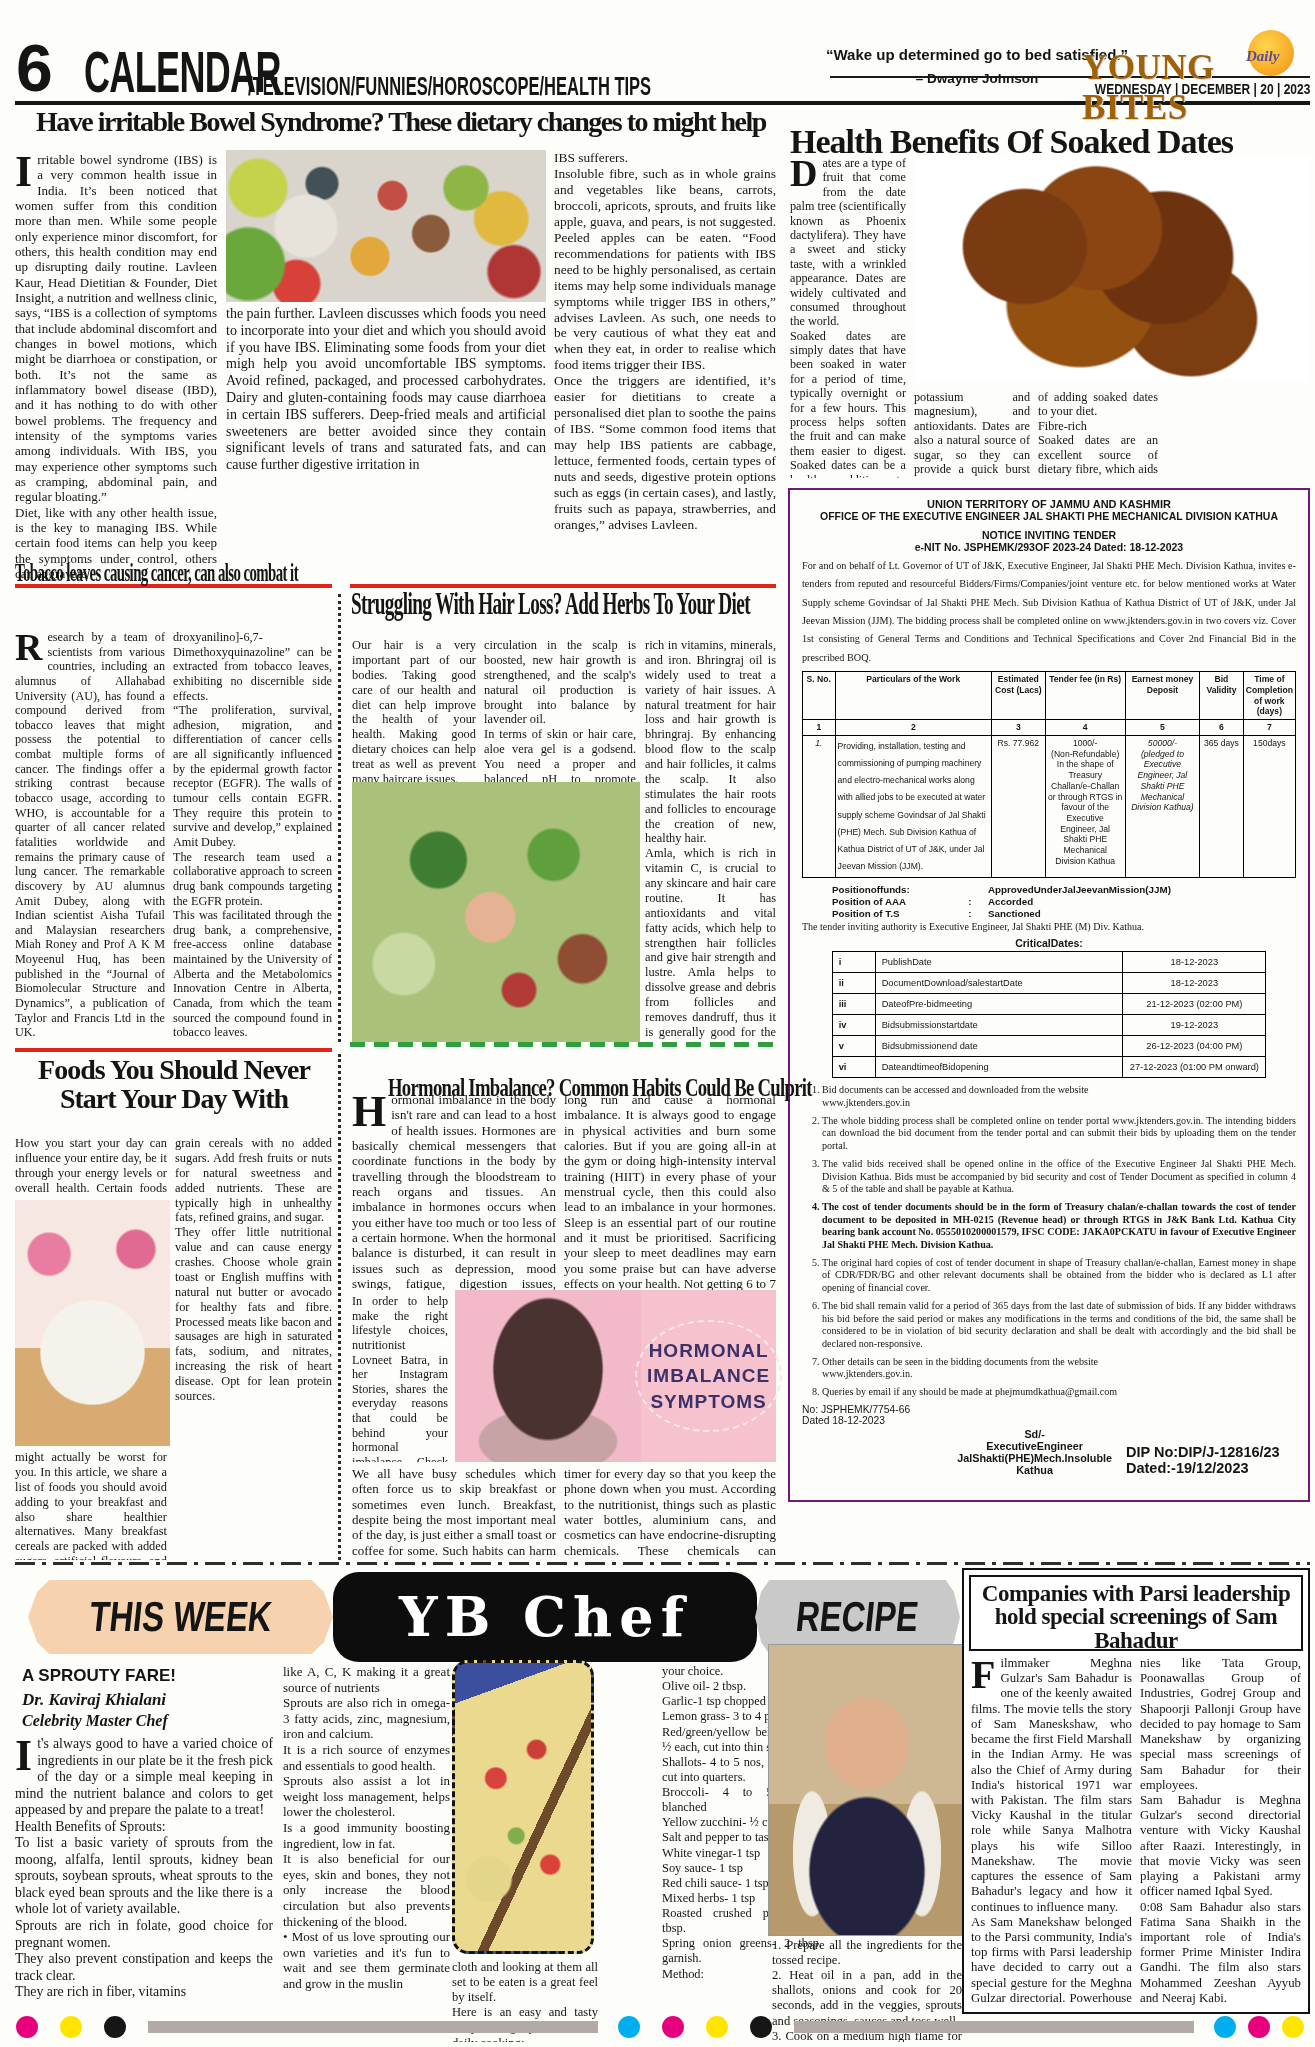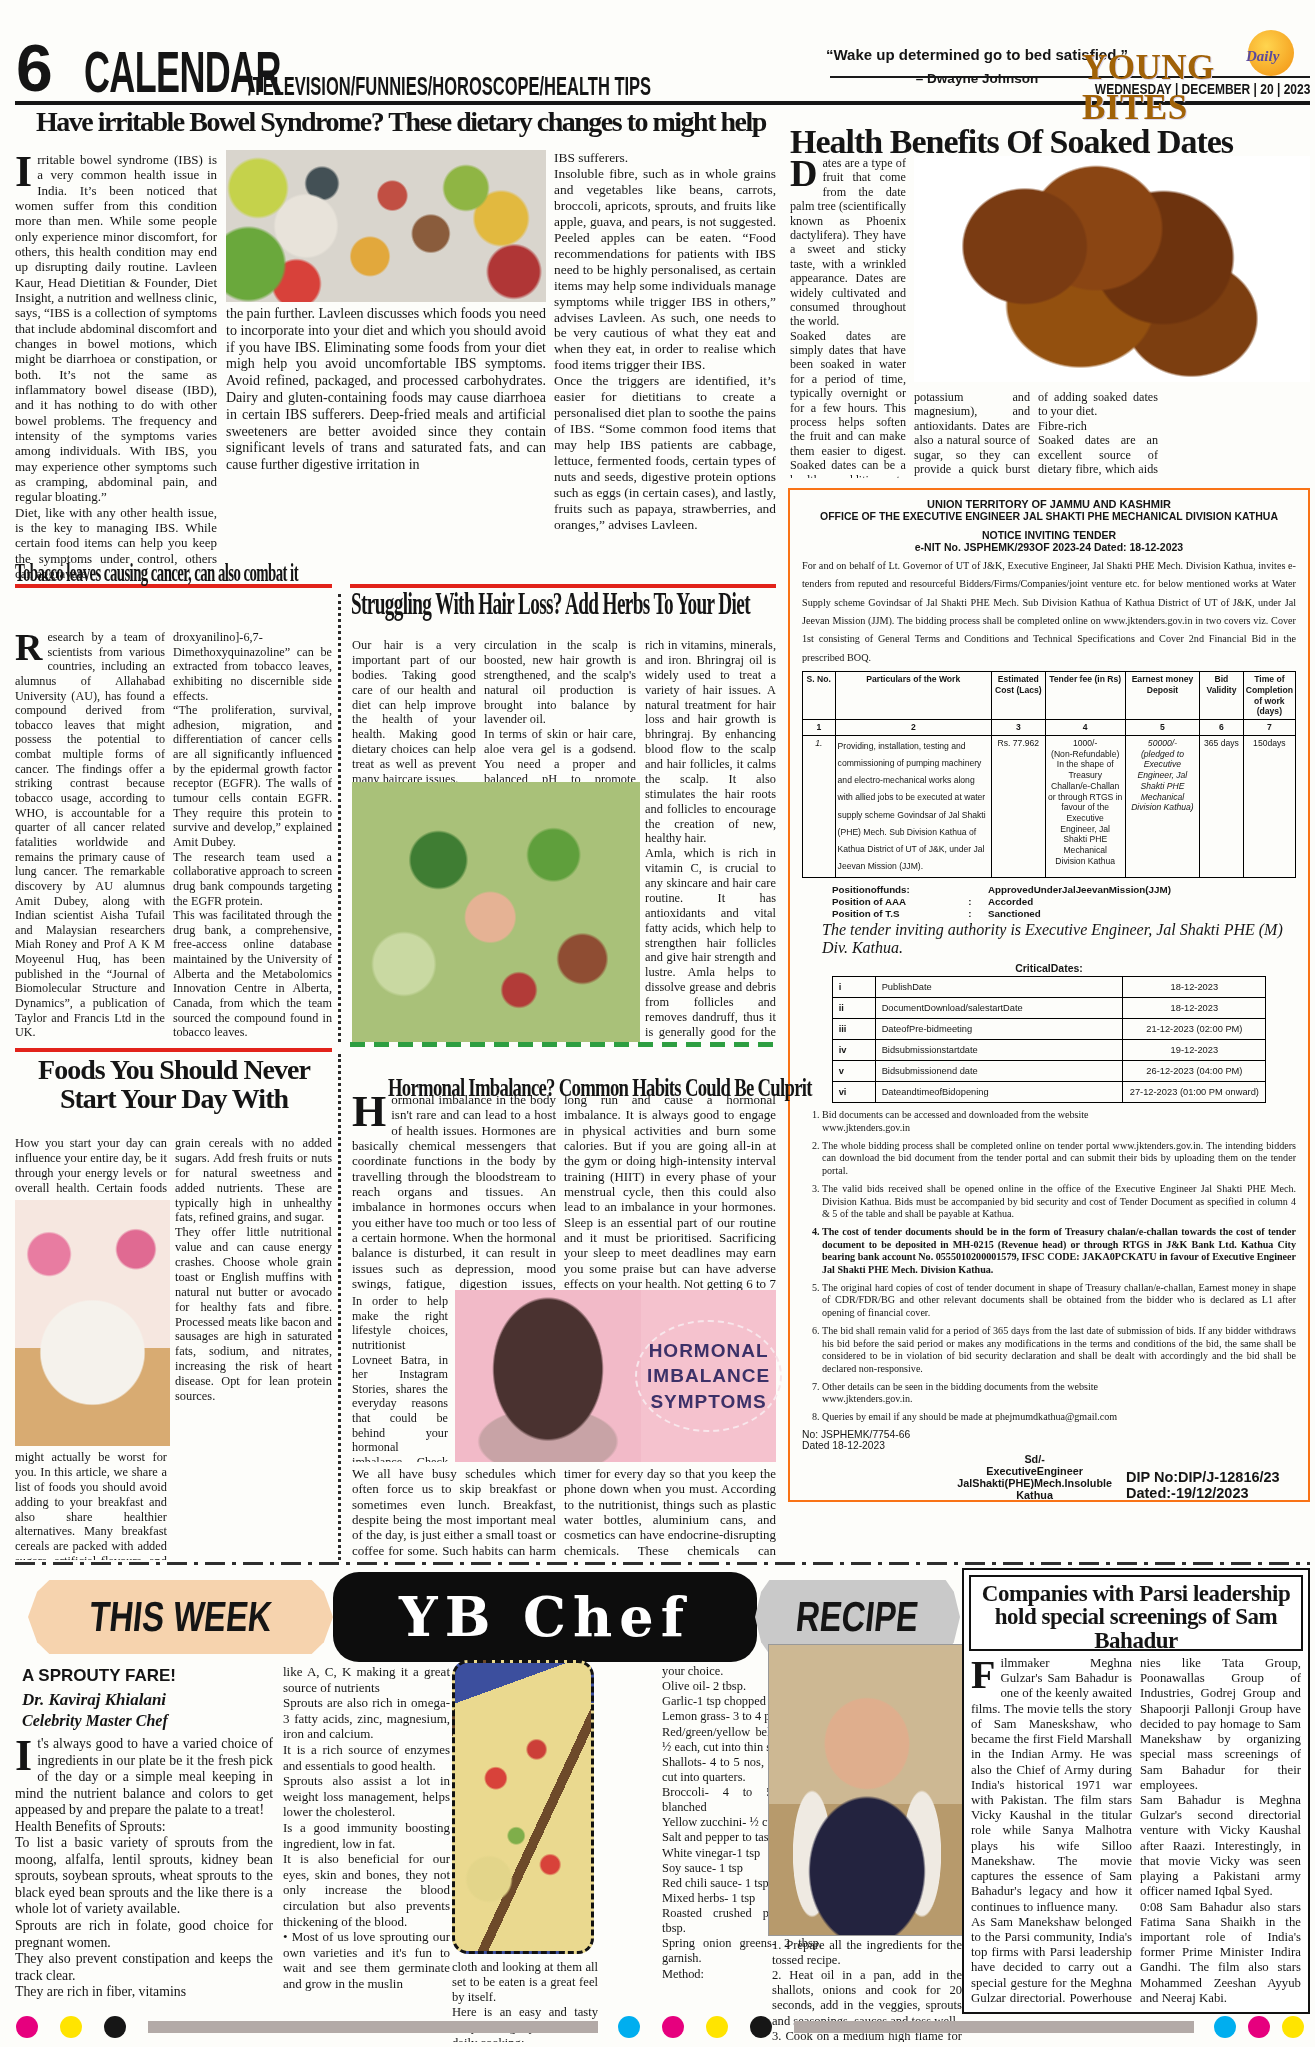--- a/index.html
+++ b/index.html
@@ -74,21 +74,21 @@
     radial-gradient(circle at 25% 75%,#e3d58a 0 9%,transparent 10%),
     linear-gradient(115deg,transparent 58%,#6d4a2a 58% 62%,transparent 62%),
     #ead98f;}
   .ph-chef{background:
     radial-gradient(ellipse 30% 26% at 50% 78%,#23233f 0 96%,transparent 100%),
     radial-gradient(ellipse 22% 16% at 50% 34%,#dfae8d 0 96%,transparent 100%),
     radial-gradient(ellipse 10% 22% at 22% 72%,#efeae2 0 96%,transparent 100%),
     radial-gradient(ellipse 10% 22% at 78% 72%,#efeae2 0 96%,transparent 100%),
     linear-gradient(#cdb893 0 55%,#b79a6c 55%);}
   
-  #tender{border:2px solid #f97316;box-sizing:border-box;padding:8px 12px;font-family:"Liberation Sans",sans-serif;}
+  #tender{border:2px solid #701a75;box-sizing:border-box;padding:8px 12px;font-family:"Liberation Sans",sans-serif;}
   #tender .serif{font-family:"Liberation Serif",serif;}
   table.t-main{width:100%;border-collapse:collapse;font-size:8.6px;line-height:1.25;margin-top:4px;border-radius:8px;}
   table.t-main th,table.t-main td{border:1px solid #000;padding:2px 2px;vertical-align:top;text-align:center;}
   table.t-crit{width:88%;margin:2px auto 6px;border-collapse:collapse;font-size:9.3px;}
   table.t-crit td{border:1px solid #000;padding:5px 6px;}
   ol.t-points{margin:6px 0 0;padding-left:20px;font-family:"Liberation Serif",serif;font-size:10.1px;line-height:1.26;}
   ol.t-points li{margin-bottom:5px;}
   .pos-row{display:flex;font-size:9.8px;font-weight:bold;margin:1px 0;}
   .pos-row .pl{width:120px;} .pos-row .ps{width:36px;text-align:center;}
   
@@ -210,21 +210,21 @@
           <span class="pl">Position of AAA</span>
           <span class="ps">:</span>
           <span>Accorded</span>
         </div>
       <div class="pos-row">
           <span class="pl">Position of T.S</span>
           <span class="ps">:</span>
           <span>Sanctioned</span>
         </div>
     </div>
-    <div class="serif" style="font-size:16px;margin-left:20px;font-style:italic;">The tender inviting authority is Executive Engineer, Jal Shakti PHE (M) Div. Kathua.</div>
+    <div class="serif" style="font-size:10px;margin-left:0;">The tender inviting authority is Executive Engineer, Jal Shakti PHE (M) Div. Kathua.</div>
     <div class="ctr b" style="font-size:10.5px;margin-top:5px;">CriticalDates:</div>
     <table class="t-crit">
       <tbody>
           <tr>
             <td class="b" style="width:30px;">i</td>
             <td>PublishDate</td>
             <td class="ctr" style="width:130px;">18-12-2023</td>
           </tr>
       <tr>
             <td class="b">ii</td>

